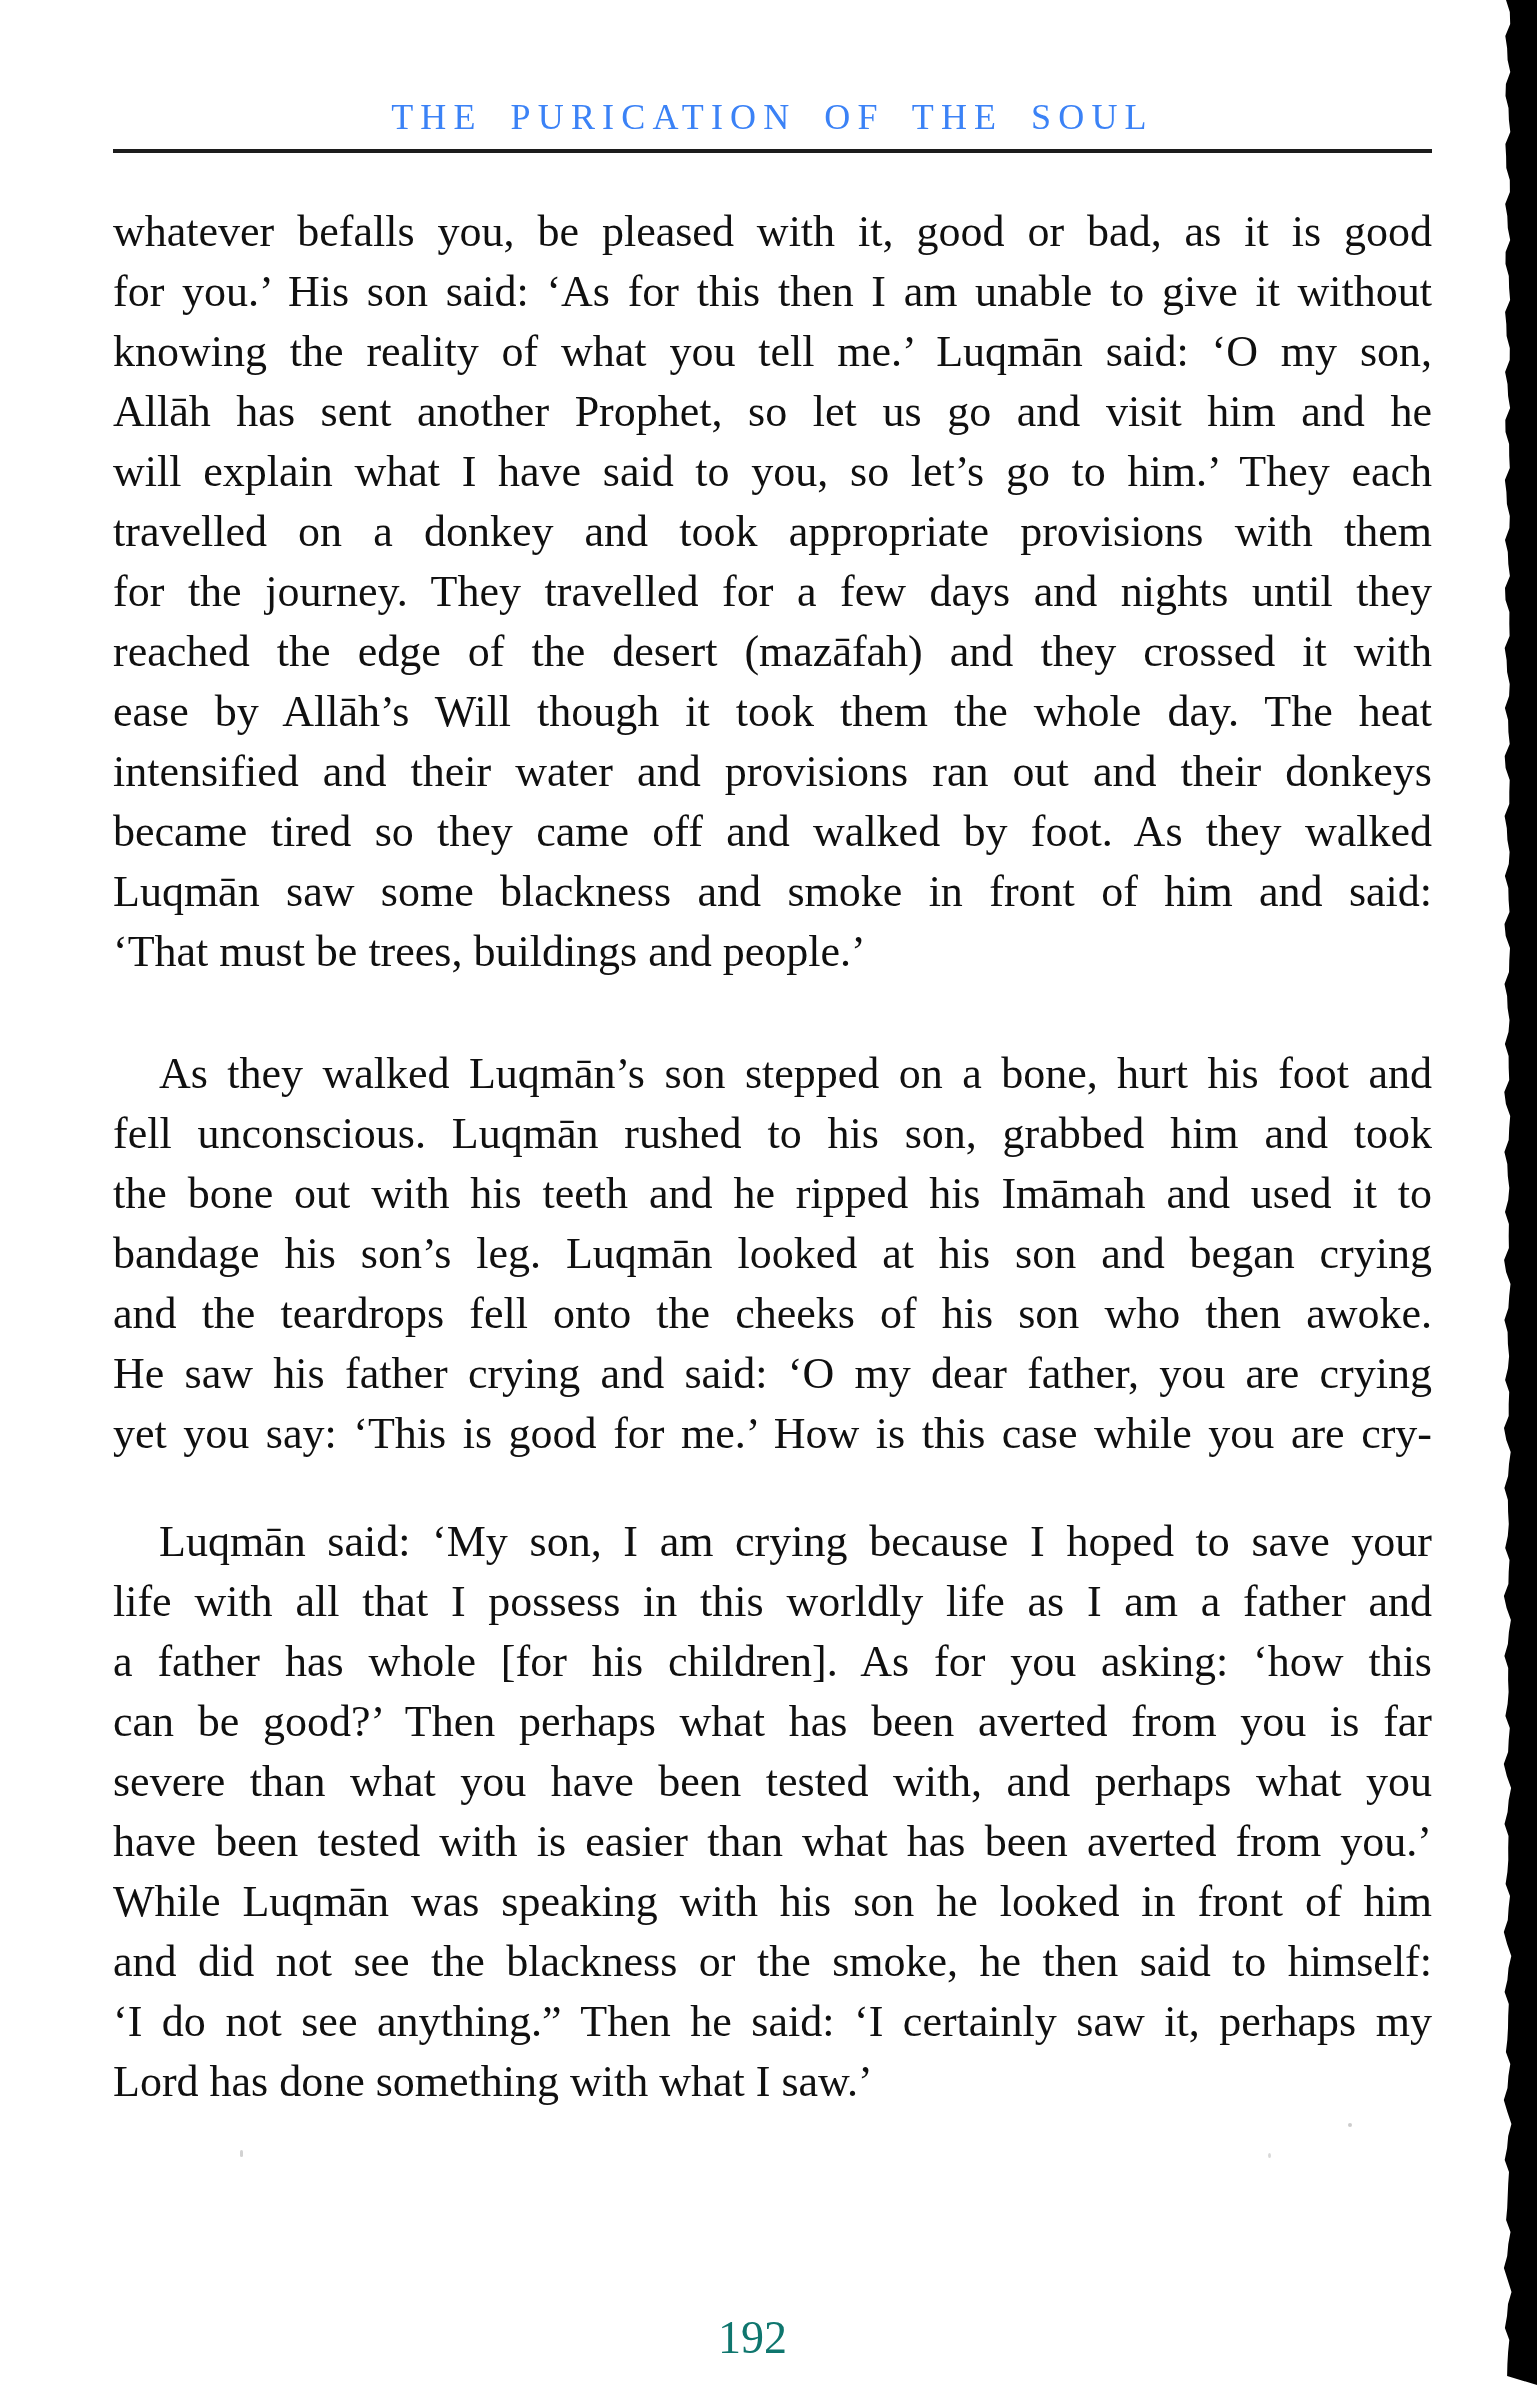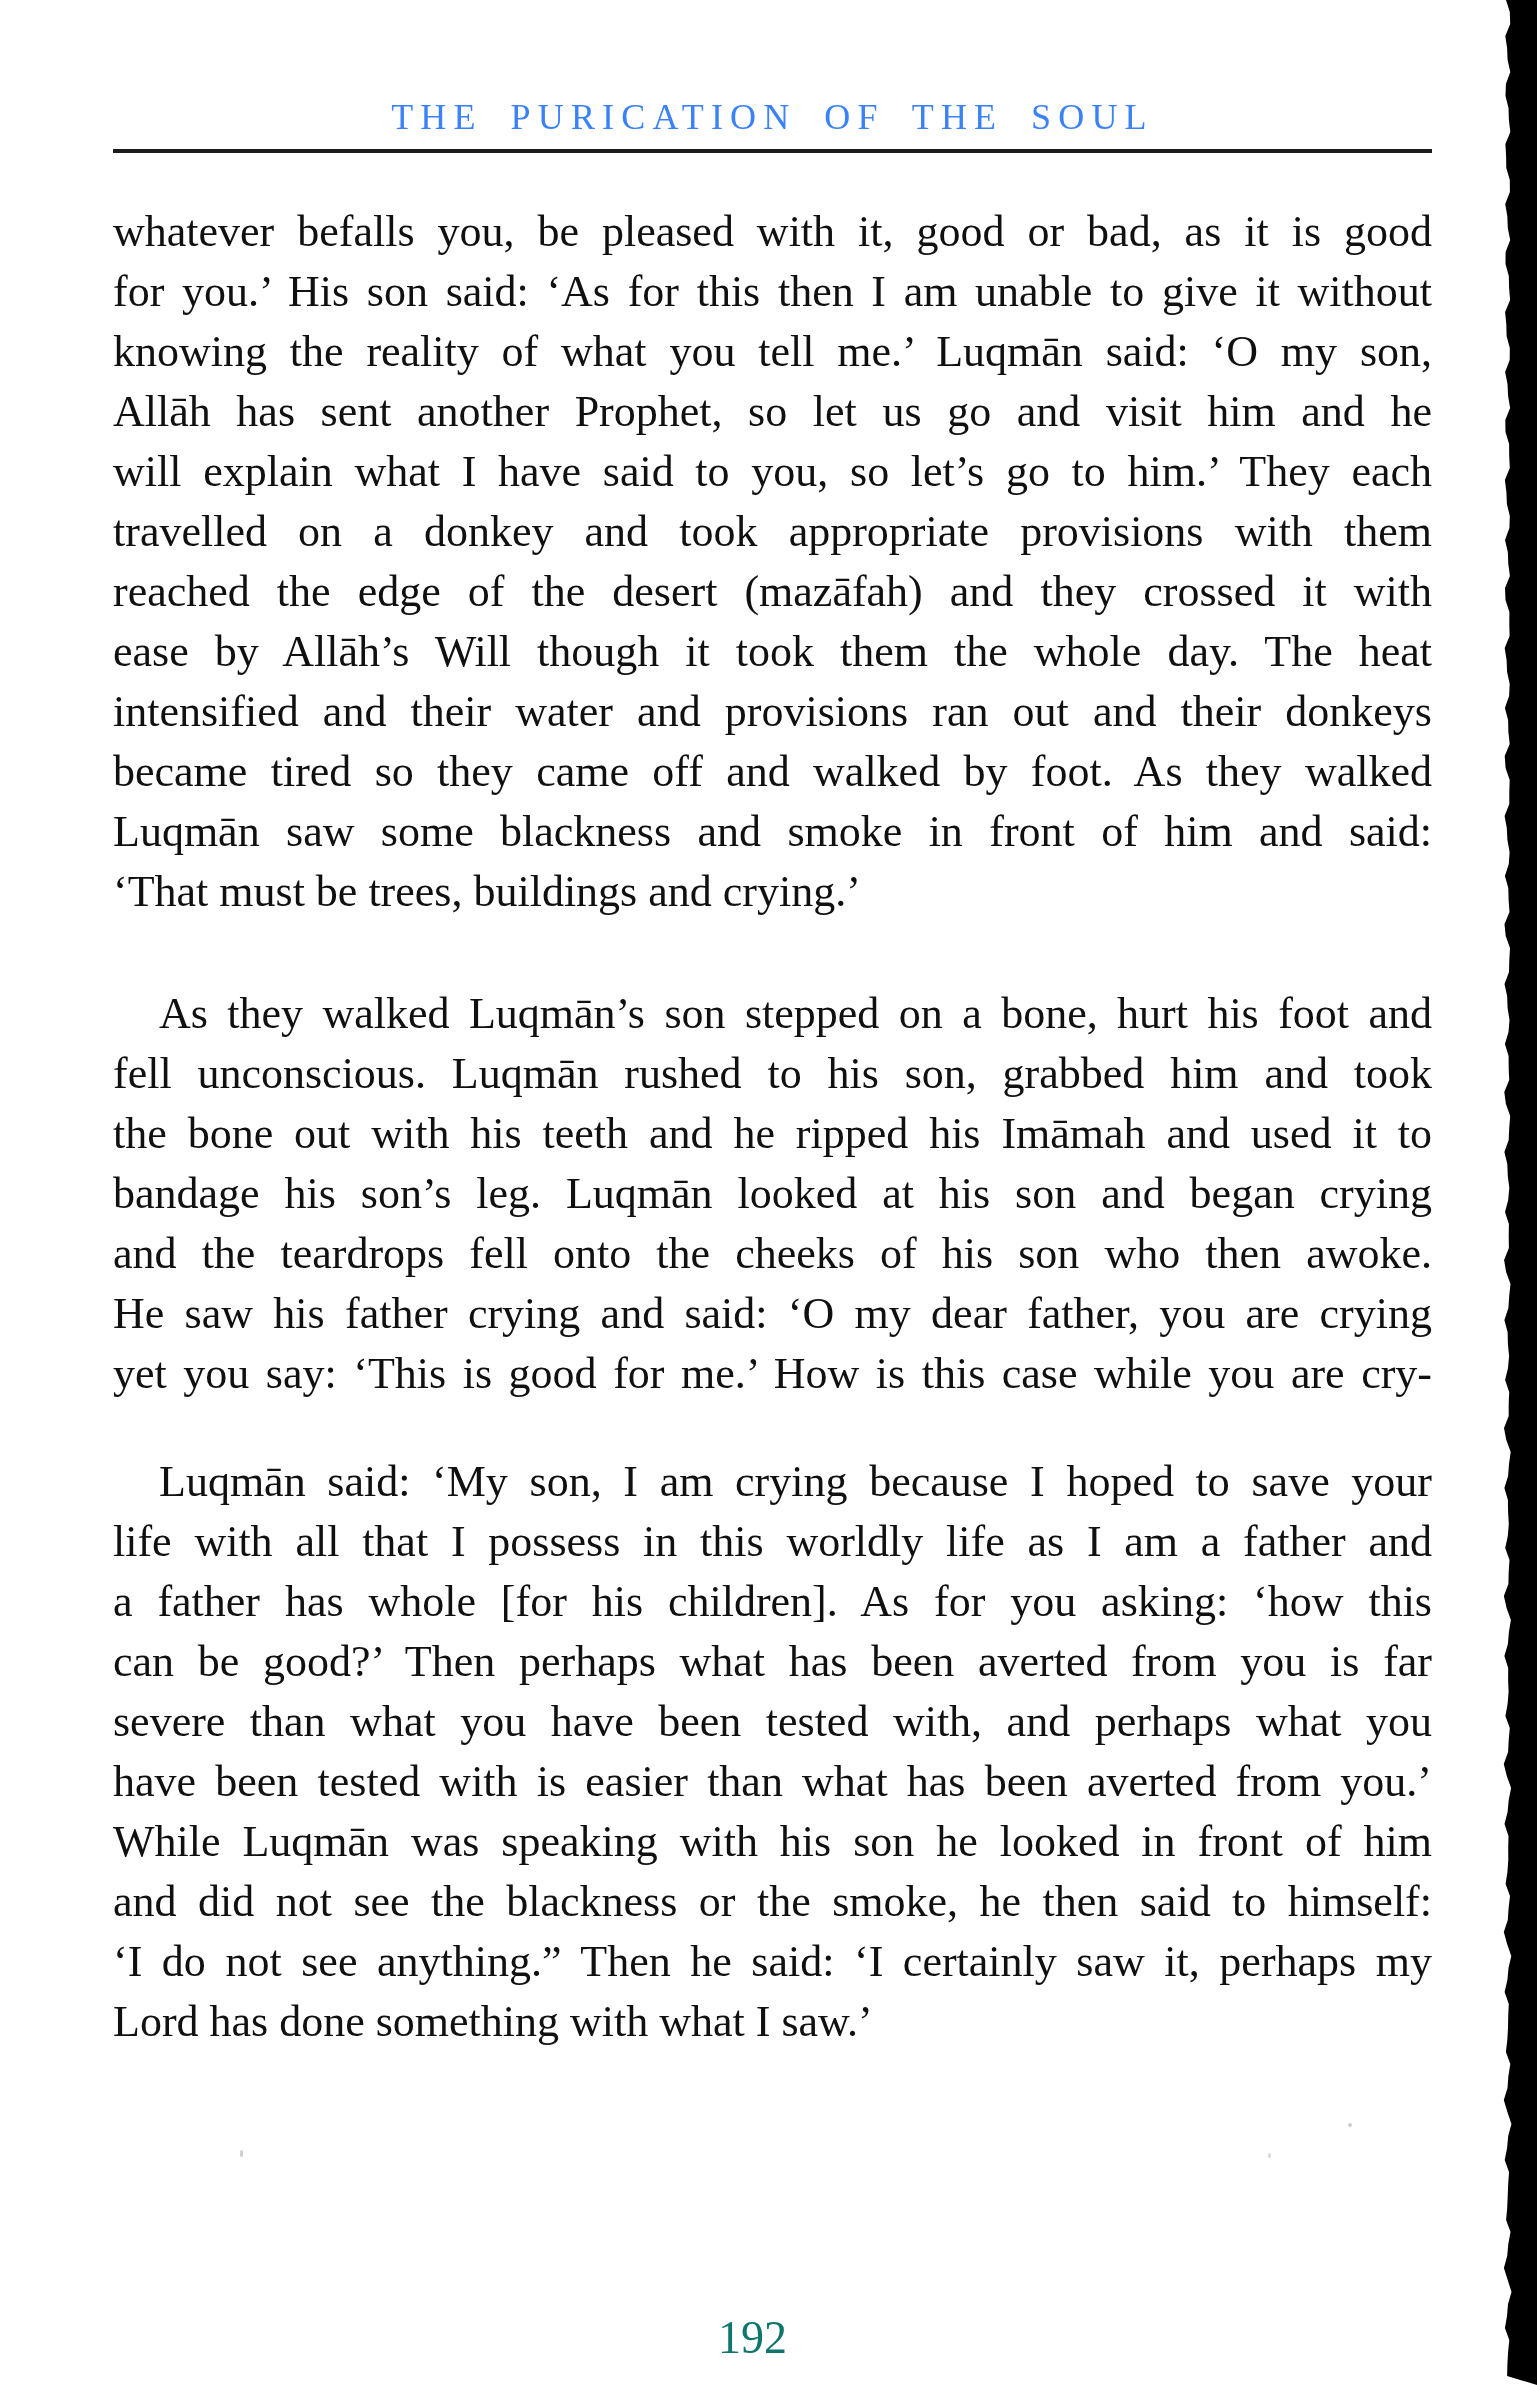--- a/index.html
+++ b/index.html
@@ -57,26 +57,27 @@
   <div class="header-rule"></div>
 
   <div class="text-block">
       <div class="paragraph">
         <div class="line">whatever befalls you, be pleased with it, good or bad, as it is good</div>
         <div class="line">for you.’ His son said: ‘As for this then I am unable to give it without</div>
         <div class="line">knowing the reality of what you tell me.’ Luqmān said: ‘O my son,</div>
         <div class="line">Allāh has sent another Prophet, so let us go and visit him and he</div>
         <div class="line">will explain what I have said to you, so let’s go to him.’ They each</div>
         <div class="line">travelled on a donkey and took appropriate provisions with them</div>
+        <div class="line">for the journey. They travelled for a few days and nights until they</div>
         <div class="line"><span>reached the edge of the desert (</span><span class="italic">mazāfah</span><span>) and they crossed it with</span></div>
         <div class="line">ease by Allāh’s Will though it took them the whole day. The heat</div>
         <div class="line">intensified and their water and provisions ran out and their donkeys</div>
         <div class="line">became tired so they came off and walked by foot. As they walked</div>
         <div class="line">Luqmān saw some blackness and smoke in front of him and said:</div>
-        <div class="line para-last">‘That must be trees, buildings and crying.’</div>
+        <div class="line para-last">‘That must be trees, buildings and people.’</div>
       </div>
       <div class="paragraph indented gap-large">
         <div class="line">As they walked Luqmān’s son stepped on a bone, hurt his foot and</div>
         <div class="line">fell unconscious. Luqmān rushed to his son, grabbed him and took</div>
         <div class="line">the bone out with his teeth and he ripped his Imāmah and used it to</div>
         <div class="line">bandage his son’s leg. Luqmān looked at his son and began crying</div>
         <div class="line">and the teardrops fell onto the cheeks of his son who then awoke.</div>
         <div class="line">He saw his father crying and said: ‘O my dear father, you are crying</div>
         <div class="line">yet you say: ‘This is good for me.’ How is this case while you are cry-</div>
       </div>

